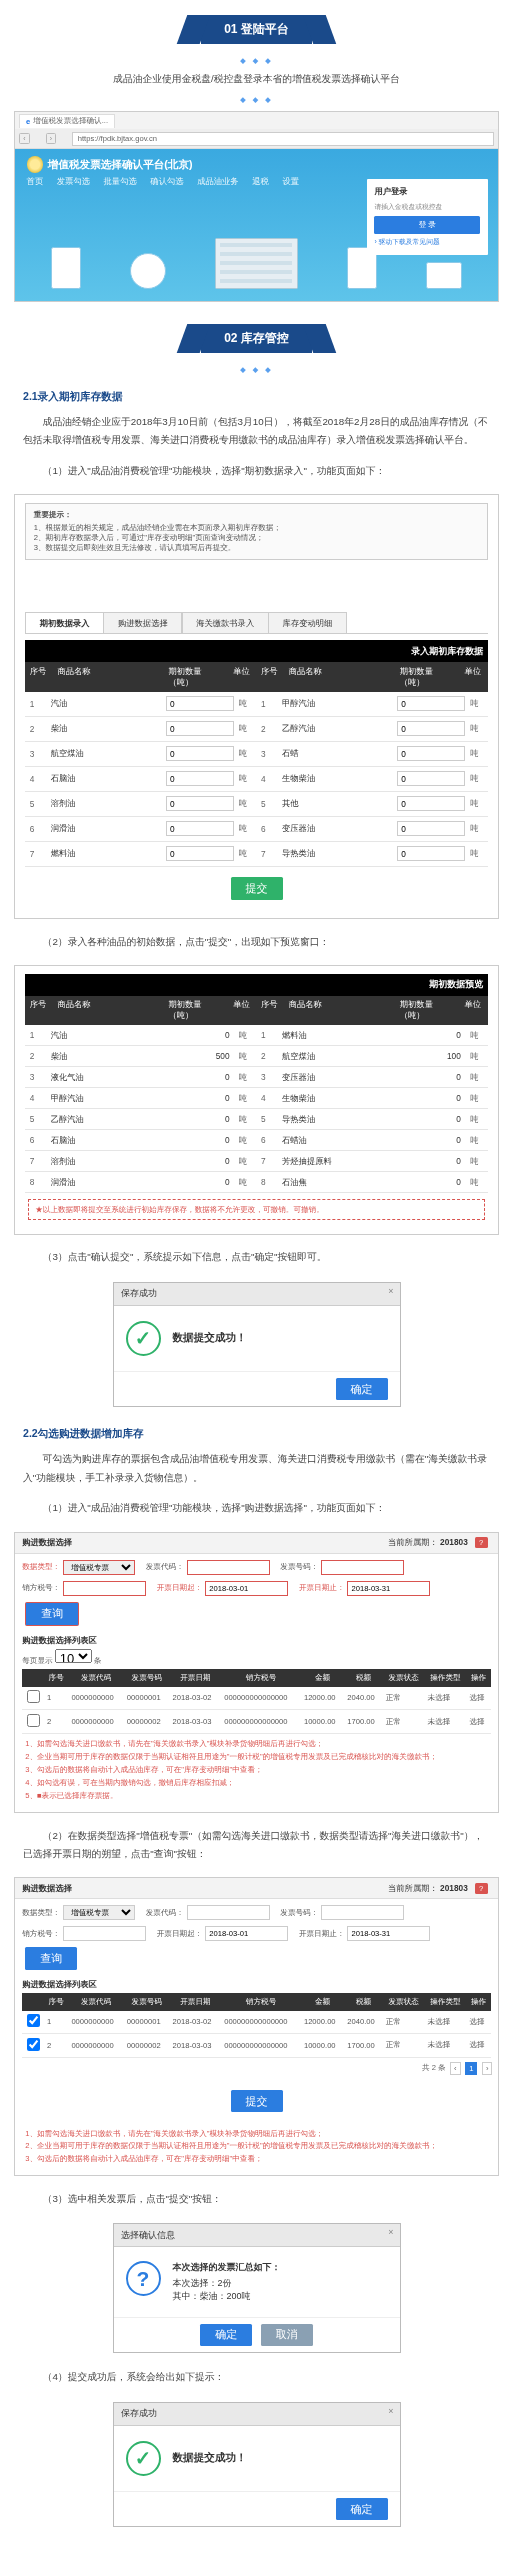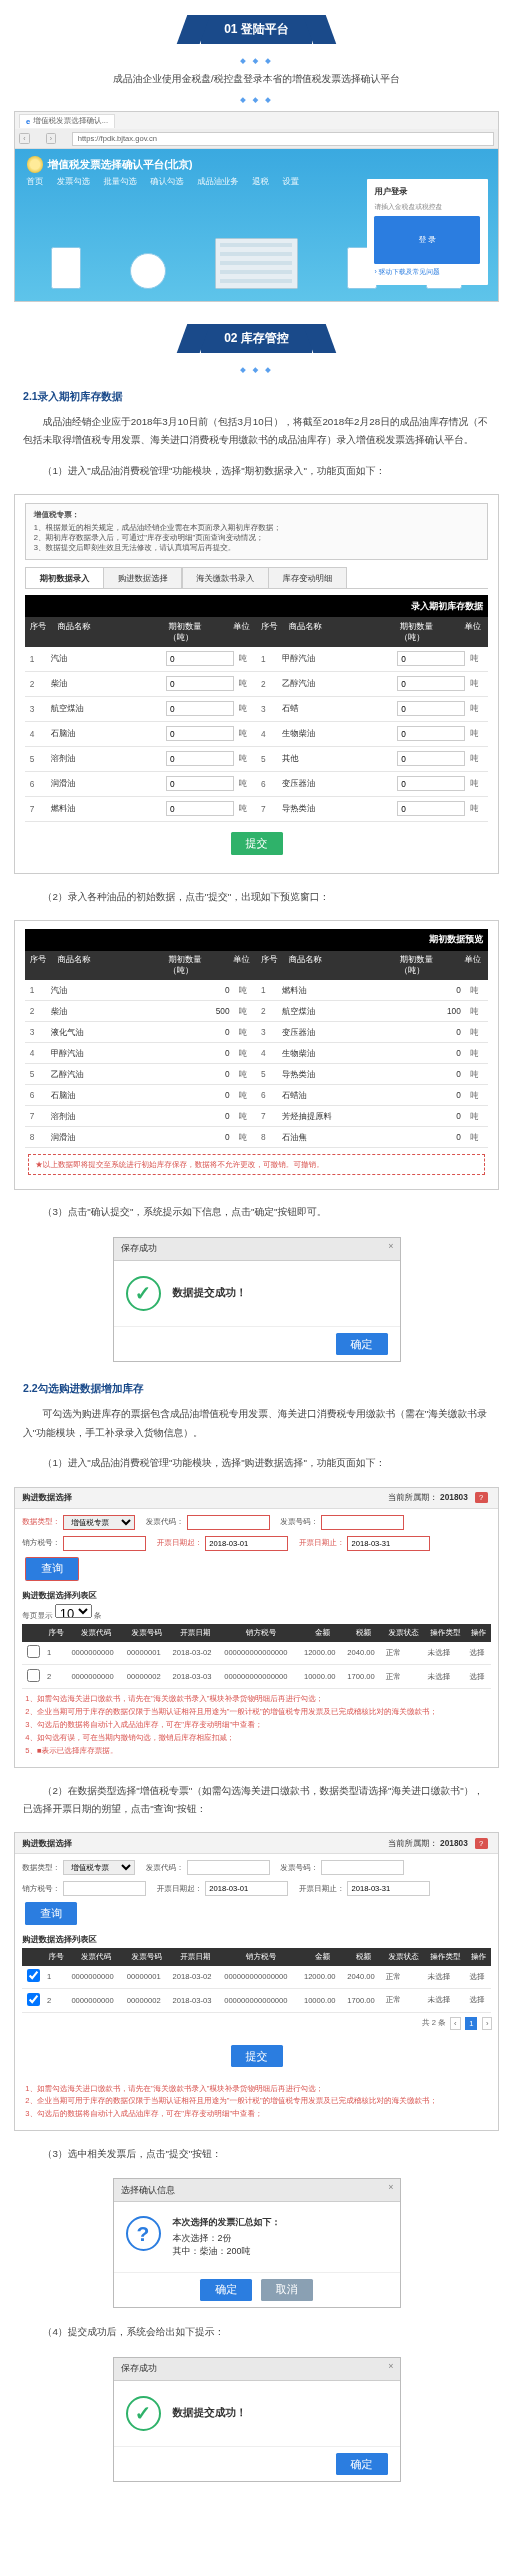--- a/index.html
+++ b/index.html
@@ -26,30 +26,30 @@
   .nav-ico { width:10.6px;height:10.6px;border:0.8px solid #bbb;border-radius:1.5px;display:inline-flex;align-items:center;justify-content:center;font-size:6.8px;color:#888;}
   .addr-bar { flex:1; background:#fff; border:0.8px solid #ccc; padding:1.5px 4.5px; font-size:7.6px; color:#666; }
 
   .platform-banner { background: linear-gradient(#3aa9e0,#5ec4ea); padding:7.6px 12px 12px; position:relative; color:#fff;}
   .platform-banner .logo-row { display:flex; align-items:center; gap:4.5px; font-size:10.6px; font-weight:bold;}
   .emblem { width:16.7px;height:16.7px;border-radius:50%;background:radial-gradient(circle,#ffeb99 40%,#d4a500 100%);}
   .menu-row { display:flex; gap:13.6px; font-size:8.3px; margin-top:3px; opacity:.9;}
   .illus { display:flex; align-items:flex-end; justify-content:space-around; margin-top:10.6px; height:91px; position:relative;}
   .login-box { position:absolute; right:10.6px; top:30px; width:121px; background:#fff; color:#333; border-radius:1px; padding:7.6px; font-size:7.6px;}
   .login-box .lb-title{ font-weight:bold; margin-bottom:4.5px; font-size:8.3px;}
-  .login-box .lb-btn{ background:#2b7de0; color:#fff; text-align:center; padding:19px; border-radius:1.5px; margin:3px 0;}
+  .login-box .lb-btn{ background:#2b7de0; color:#fff; text-align:center; padding:4px; border-radius:1.5px; margin:3px 0;}
   .login-box .lb-link{ color:#2b7de0; font-size:6.8px; margin-top:3px;}
 
   
   .panel { margin: 7.6px 13.6px; border:0.8px solid #ccc; background:#fff; font-size:8.3px;}
   .panel-inner { padding:7.6px 10.6px;}
   .hint-box { border:0.8px solid #ccc; background:#fafafa; padding:6px 7.6px; font-size:7.6px; color:#555; margin-bottom:7.6px;}
   .hint-box .ht{ font-weight:bold; margin-bottom:3px;}
   .tab-strip { display:flex; border-bottom:0.8px solid #ccc; font-size:8.3px;}
-  .tab-strip .ts{ padding:4.5px 13.6px; border:0.8px solid #ccc; border-bottom:none; background:#f2f2f2; margin-right:-0.8px;}
+  .tab-strip .ts{ padding:4.5px 13.6px; border:0.8px solid #ccc; border-bottom:none; background:#f2f2f2; margin-right:-0.8px;margin-top:45px;}
   .tab-strip .ts.active{ background:#fff; font-weight:bold;}
   .black-bar { background:#000; color:#fff; text-align:right; padding:4.5px; font-size:9px; font-weight:bold; margin-top:6px;}
   .data-hdr { display:flex; background:#333; color:#fff; font-size:8.3px;}
   .data-hdr div{ padding:3.8px 4.5px;}
   .data-body .row2col{ display:flex;}
   .data-body .half{ width:50%; display:flex; align-items:center; padding:4.5px 4.5px; border-bottom:0.8px solid #e5e5e5;}
   .cell-idx{ width:21px; color:#666;}
   .cell-name{ flex:1;}
   .cell-input{ width:68px;}
   .cell-input input{ width:100%; border:0.8px solid #ccc; height:15px; padding:0 3px; font-size:8.3px;}
@@ -158,21 +158,21 @@
 </div>
 <div class="dots">◆ ◆ ◆</div>
 
 <div class="subheading">2.1录入期初库存数据</div>
 <div class="body-text">成品油经销企业应于2018年3月10日前（包括3月10日），将截至2018年2月28日的成品油库存情况（不包括未取得增值税专用发票、海关进口消费税专用缴款书的成品油库存）录入增值税发票选择确认平台。</div>
 <div class="body-text">（1）进入"成品油消费税管理"功能模块，选择"期初数据录入"，功能页面如下：</div>
 
 <div class="panel">
   <div class="panel-inner">
     <div class="hint-box">
-      <div class="ht">增值税专票：</div>
+      <div class="ht">重要提示：</div>
       <div>1、根据最近的相关规定，成品油经销企业需在本页面录入期初库存数据；</div>
       <div>2、期初库存数据录入后，可通过"库存变动明细"页面查询变动情况；</div>
       <div>3、数据提交后即刻生效且无法修改，请认真填写后再提交。</div>
     </div>
     <div class="tab-strip">
       <div class="ts active">期初数据录入</div>
       <div class="ts">购进数据选择</div>
       <div class="ts">海关缴款书录入</div>
       <div class="ts">库存变动明细</div>
     </div>

